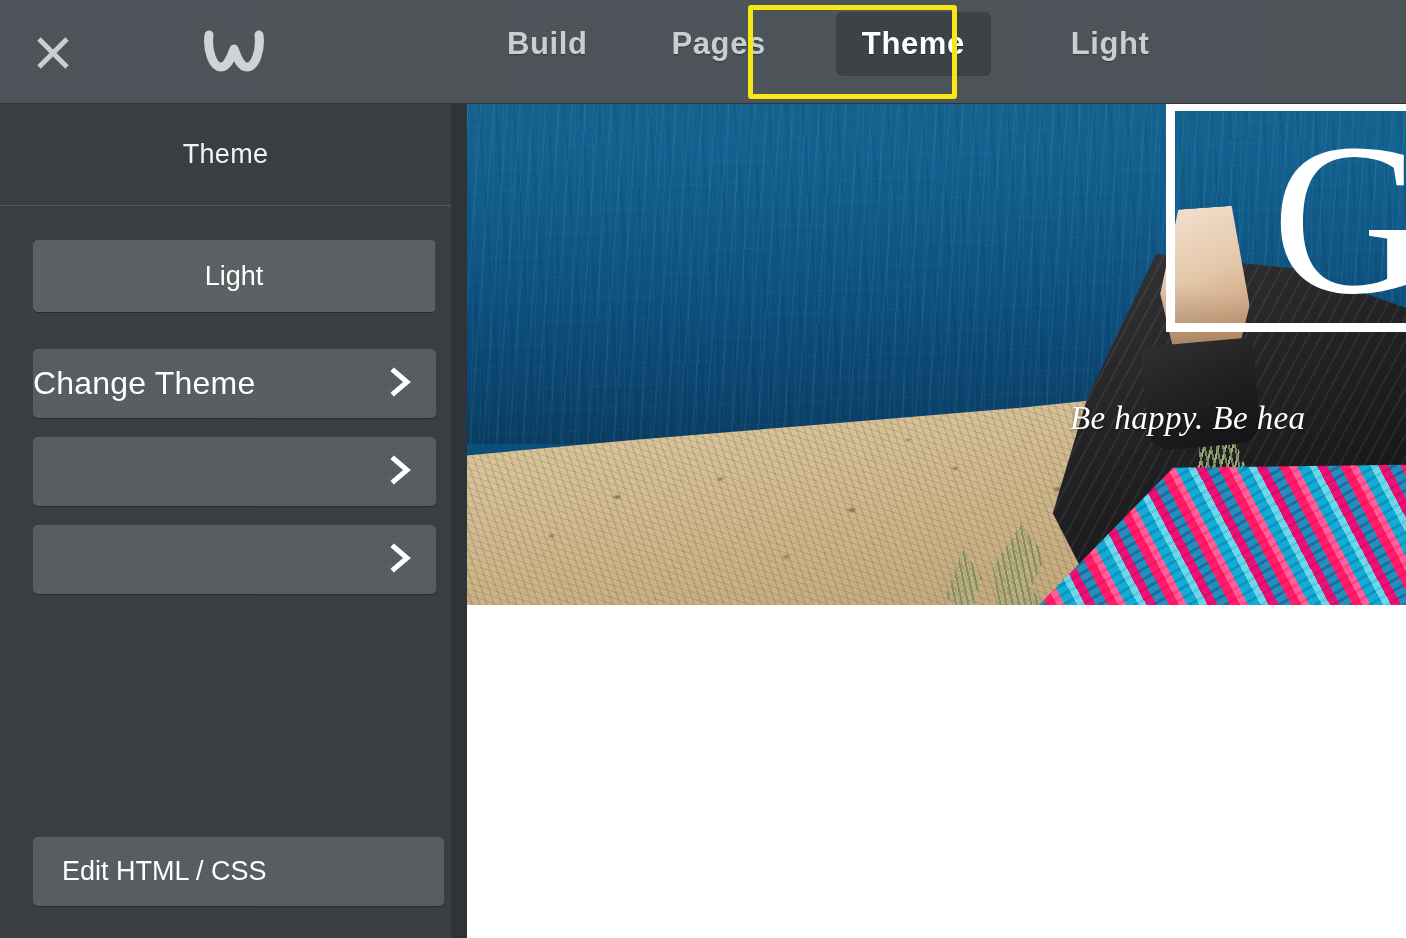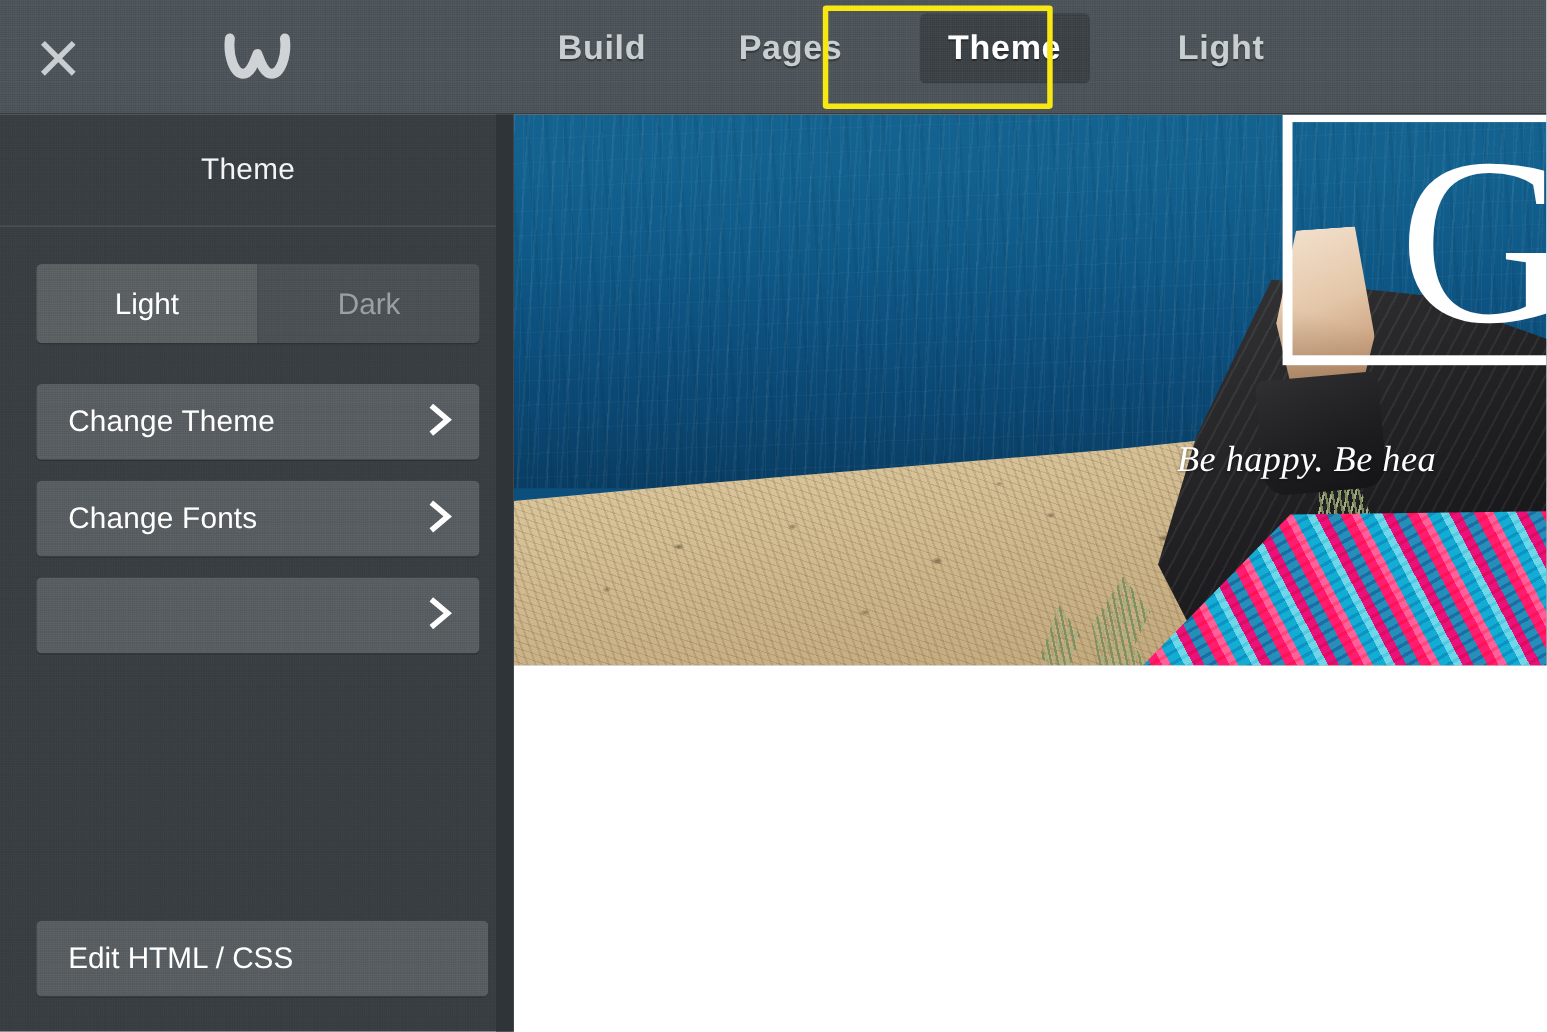--- a/index.html
+++ b/index.html
@@ -173,22 +173,21 @@
       repeating-linear-gradient(0deg, rgba(255,255,255,.02) 0 1px, rgba(0,0,0,.018) 1px 2px),
       repeating-linear-gradient(90deg, rgba(255,255,255,.016) 0 1px, rgba(0,0,0,.014) 1px 2px);
     border-radius: 5px;
     display: flex;
     align-items: center;
     cursor: pointer;
     box-shadow: 0 1px 0 rgba(0,0,0,.22);
   }
   .menu-row-label {
     color: #ffffff;
-    font-size: 27px;
-    margin-left: 29px;
+    font-size: 32px;
     letter-spacing: .2px;
   }
   .chevron-right {
     position: absolute;
     right: 24px; top: 50%;
     transform: translateY(-50%);
   }
 
   
   .guides-row {
@@ -480,38 +479,34 @@
 
   <div class="sidebar">
 
     <div class="panel-title">Theme</div>
     <div class="panel-divider"></div>
 
     <div class="segmented">
       <div class="seg active">
         <span>Light</span>
       </div>
-      <div class="seg">
-        <span>Dark</span>
-      </div>
     </div>
 
     <div class="menu-list">
 
       <div class="menu-row">
         <span class="menu-row-label">Change Theme</span>
         <span class="chevron-right">
           <svg width="22" height="30" viewBox="0 0 22 30" aria-hidden="true">
             <polyline points="4,4 17,15 4,26" fill="none" stroke="#ffffff" stroke-width="5" stroke-linecap="square" stroke-linejoin="miter"></polyline>
           </svg>
         </span>
       </div>
 
       <div class="menu-row">
-        <span class="menu-row-label">Change Fonts</span>
         <span class="chevron-right">
           <svg width="22" height="30" viewBox="0 0 22 30" aria-hidden="true">
             <polyline points="4,4 17,15 4,26" fill="none" stroke="#ffffff" stroke-width="5" stroke-linecap="square" stroke-linejoin="miter"></polyline>
           </svg>
         </span>
       </div>
 
       <div class="menu-row">
         <span class="chevron-right">
           <svg width="22" height="30" viewBox="0 0 22 30" aria-hidden="true">

